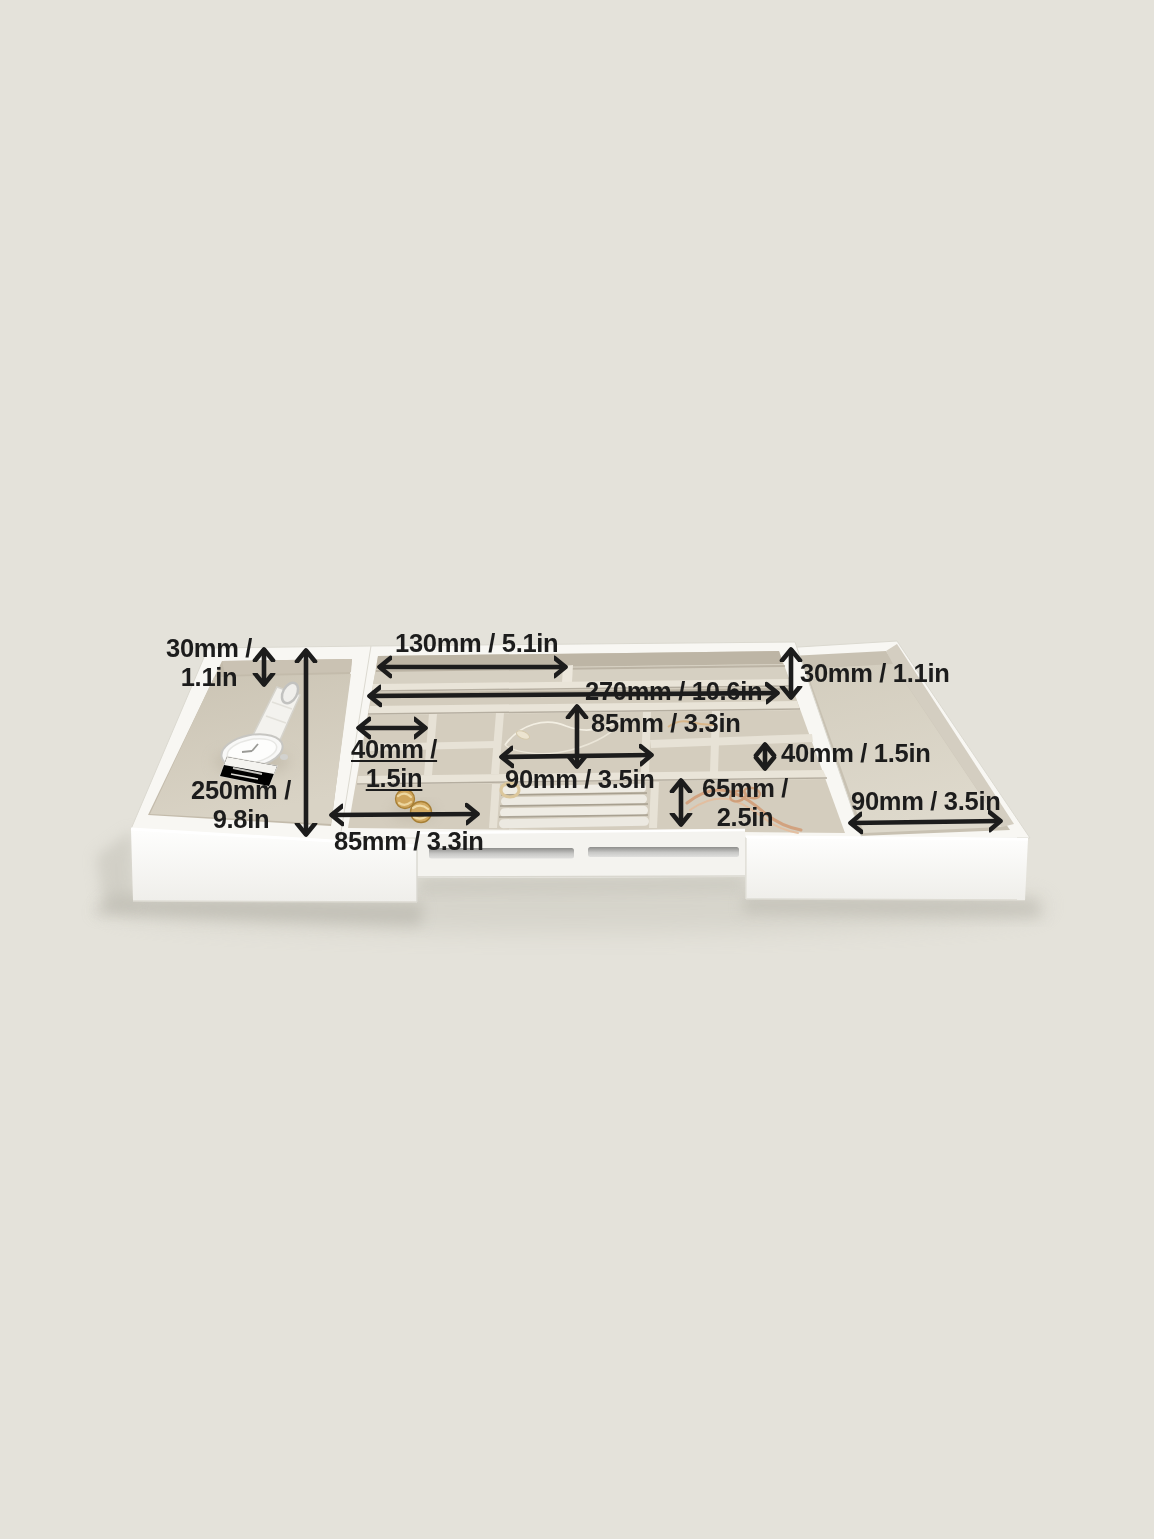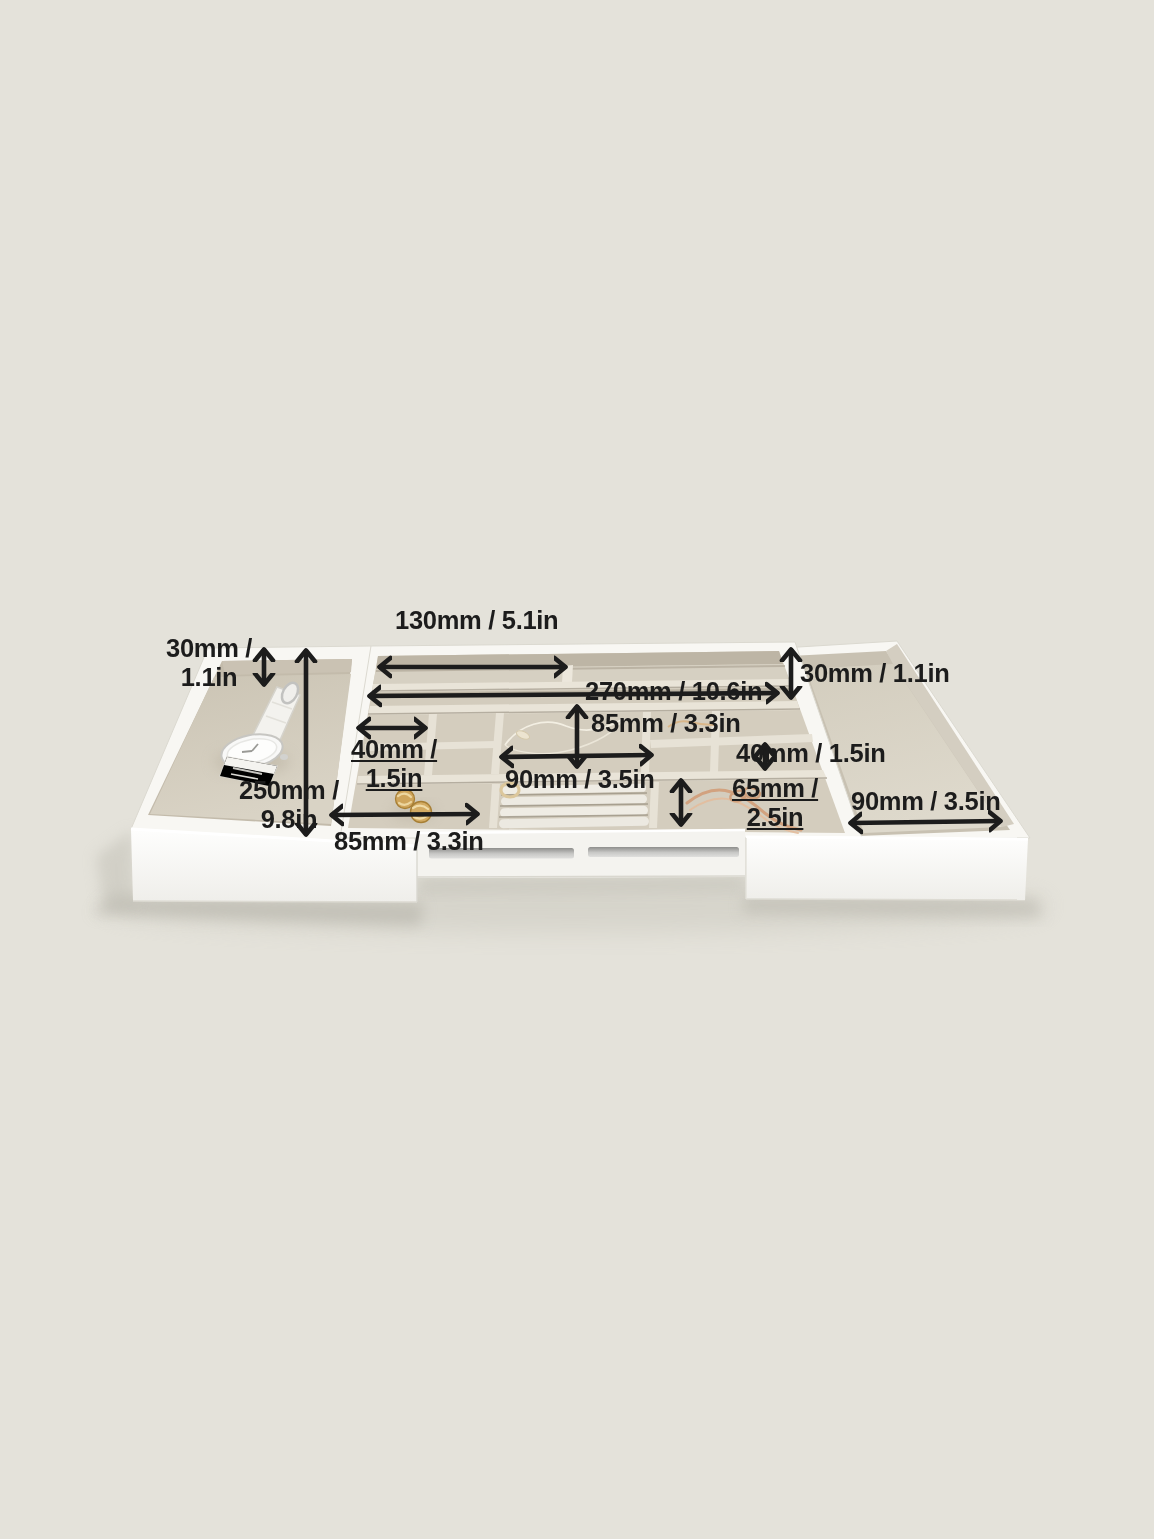--- a/index.html
+++ b/index.html
@@ -203,47 +203,47 @@
       <line x1="332" y1="815" x2="477" y2="814" marker-start="url(#ah)" marker-end="url(#ah)"></line>
       <line x1="851" y1="823" x2="1000" y2="821" marker-start="url(#ah)" marker-end="url(#ah)"></line>
     </g>
   </svg>
 
   <div class="labels">
     <div class="dim" style="left:166px; top:634px;">
       <div>30mm /</div>
       <div>1.1in</div>
     </div>
-    <div class="dim" style="left:191px; top:776px;margin-left:48px;">
+    <div class="dim" style="left:191px; top:776px;">
       <div>250mm /</div>
       <div>9.8in</div>
     </div>
-    <div class="dim" style="left:395px; top:606px;">
+    <div class="dim" style="left:395px; top:629px;">
       <div>130mm / 5.1in</div>
     </div>
     <div class="dim" style="left:585px; top:658px;margin-top:19px;">
       <div>270mm / 10.6in</div>
     </div>
     <div class="dim" style="left:800px; top:659px;">
       <div>30mm / 1.1in</div>
     </div>
     <div class="dim" style="left:591px; top:709px;">
       <div>85mm / 3.3in</div>
     </div>
     <div class="dim" style="left:351px; top:735px;text-decoration:underline;">
       <div>40mm /</div>
       <div>1.5in</div>
     </div>
     <div class="dim" style="left:505px; top:765px;">
       <div>90mm / 3.5in</div>
     </div>
-    <div class="dim" style="left:736px; top:739px;">
+    <div class="dim" style="left:781px; top:739px;">
       <div>40mm / 1.5in</div>
     </div>
-    <div class="dim" style="left:732px; top:774px;text-decoration:underline;">
+    <div class="dim" style="left:702px; top:774px;">
       <div>65mm /</div>
       <div>2.5in</div>
     </div>
     <div class="dim" style="left:334px; top:827px;">
       <div>85mm / 3.3in</div>
     </div>
     <div class="dim" style="left:851px; top:787px;">
       <div>90mm / 3.5in</div>
     </div>
   </div>

